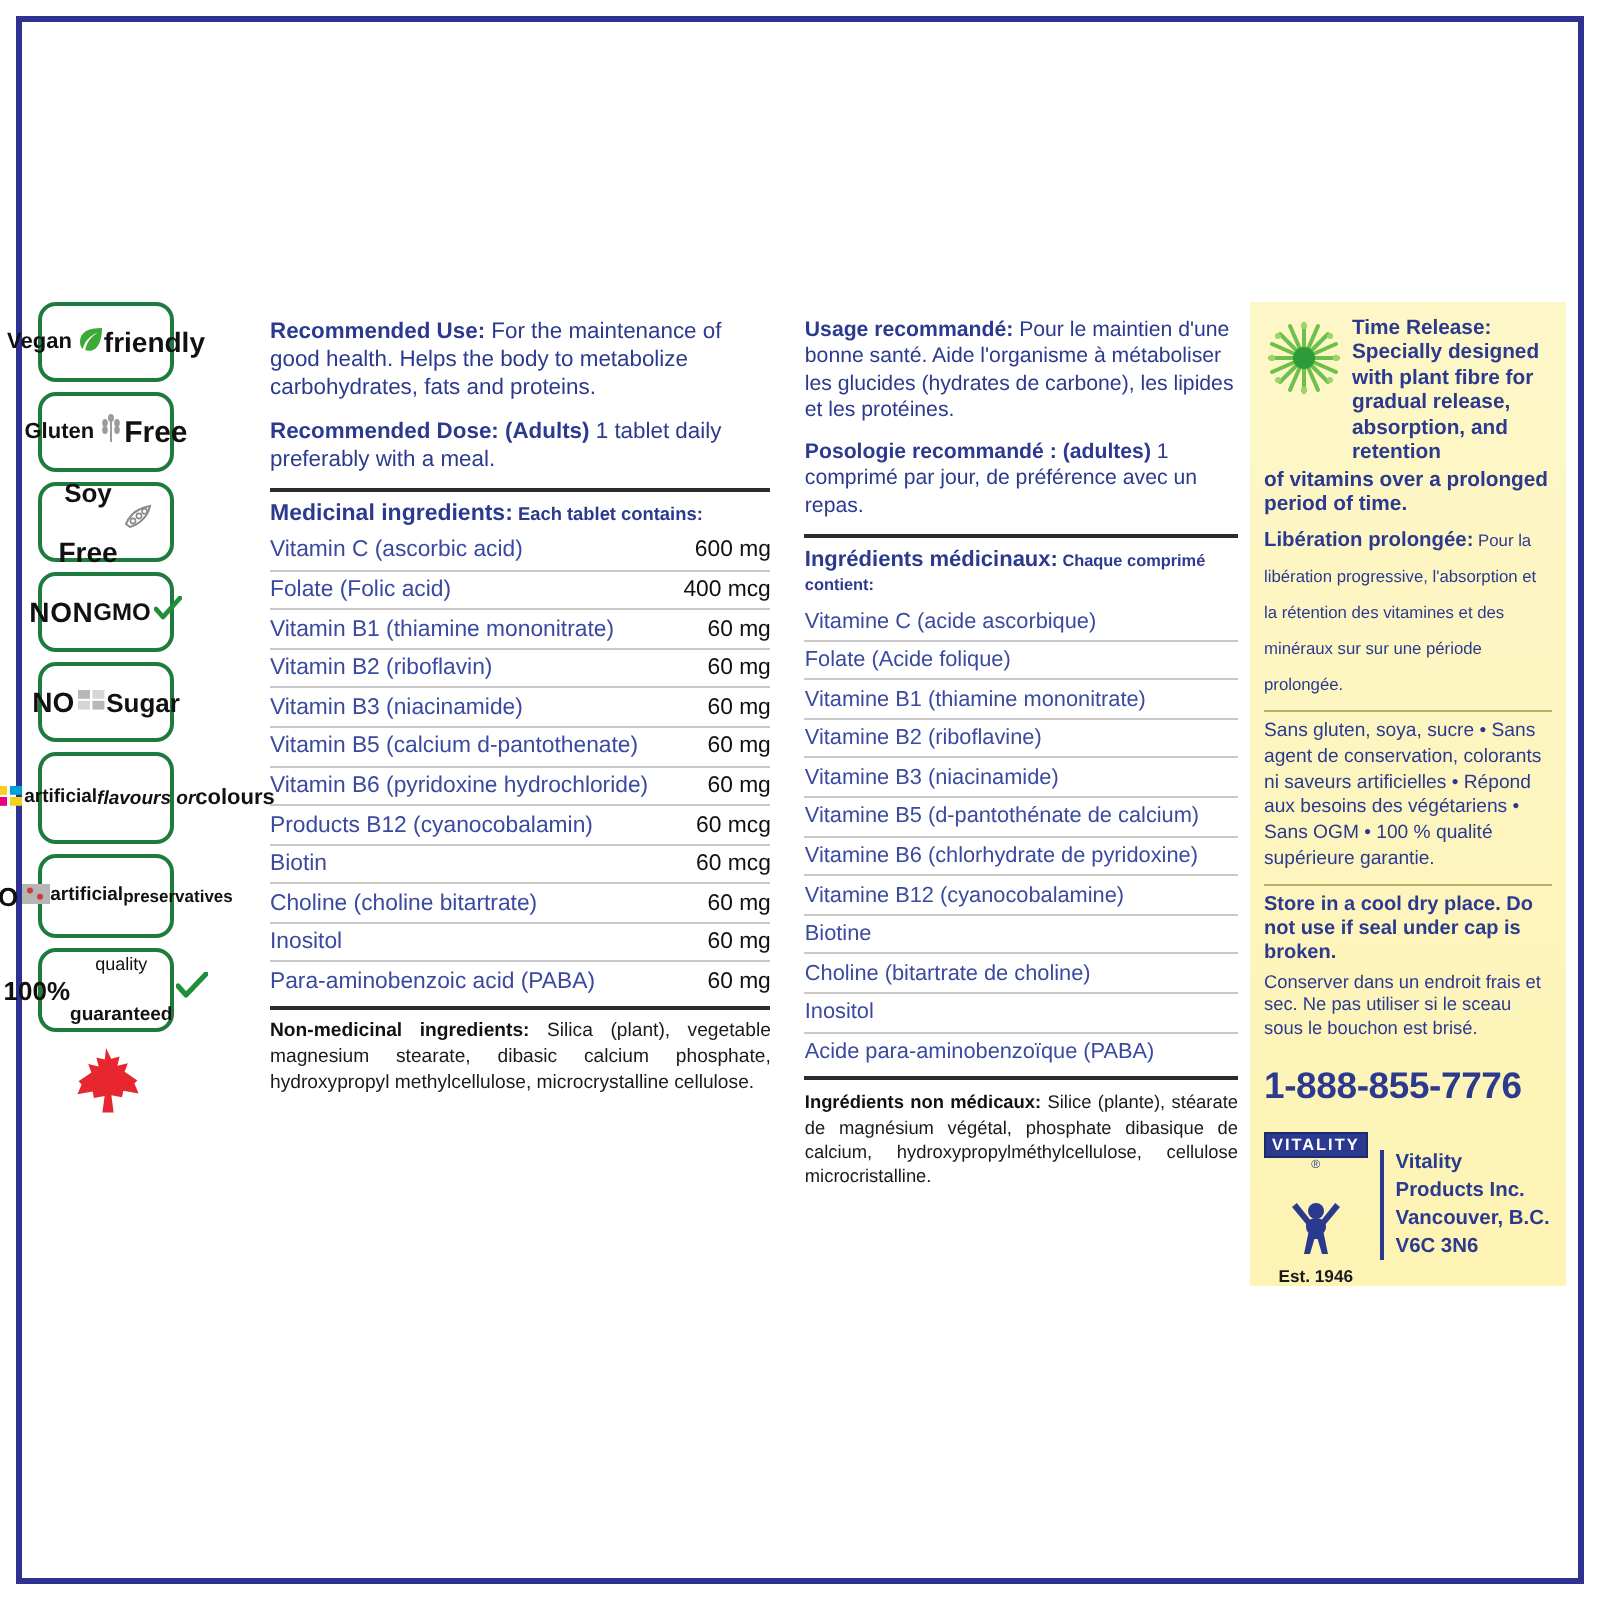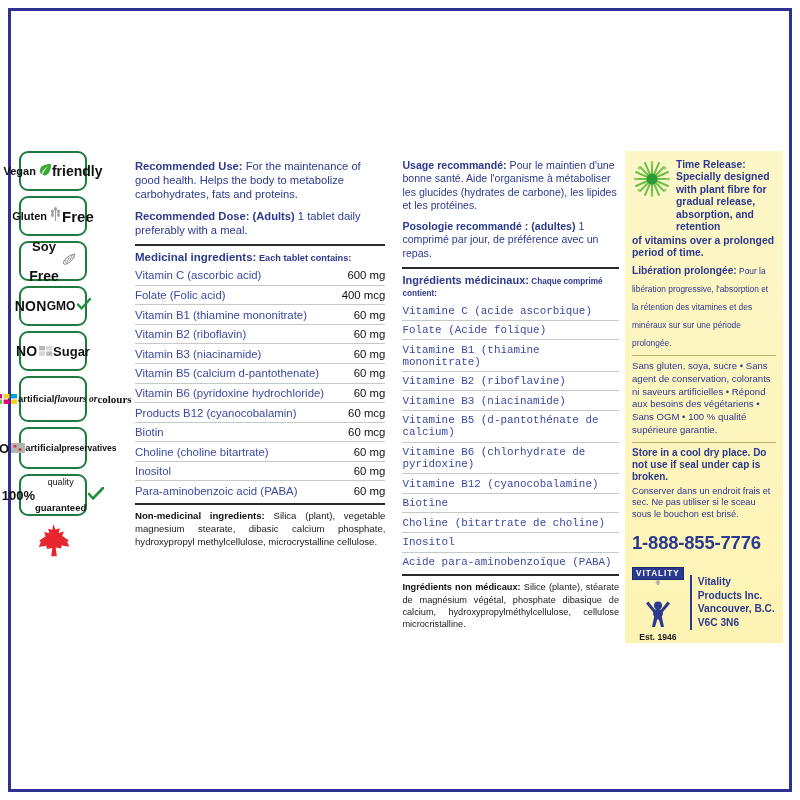--- a/index.html
+++ b/index.html
@@ -47,21 +47,21 @@
   .b-gluten .l2 { font-size: 15px; font-weight: 700; }
   .b-soy .l1 { font-size: 13px; font-weight: 700; }
   .b-soy .l2 { font-size: 14px; font-weight: 700; }
   .b-gmo .l1 { font-size: 14px; font-weight: 800; letter-spacing: .3px; }
   .b-gmo .l2 { font-size: 12px; font-weight: 600; }
   .b-sugar .l1 { font-size: 14px; font-weight: 800; }
   .b-sugar .l2 { font-size: 13px; font-weight: 600; }
   .b-flav { height: 46px; }
   .b-flav .l1 { font-size: 13px; font-weight: 800; }
   .b-flav .l2 { font-size: 9.5px; font-weight: 600; }
-  .b-flav .l3 { font-size: 11px; font-weight: 800; font-family: Liberation Serif, serif; }
+  .b-flav .l3 { font-size: 11px; font-weight: 800; }
   .b-pres { height: 42px; }
   .b-pres .l1 { font-size: 13px; font-weight: 800; }
   .b-pres .l2 { font-size: 9.5px; font-weight: 600; }
   .b-pres .l3 { font-size: 8.5px; font-weight: 600; }
   .b-qual { height: 42px; }
   .b-qual .l1 { font-size: 13px; font-weight: 800; }
   .b-qual .l2 { font-size: 9px; }
   .b-qual .l3 { font-size: 9.5px; font-weight: 700; }
 
   .badge-row { display: flex; align-items: center; justify-content: center; gap: 2px; }
@@ -90,21 +90,21 @@
   .col-fr .tbl-head span.sub { font-size: 8.2px; }
 
   .irow {
     display: flex; justify-content: space-between; align-items: baseline;
     border-bottom: 1px solid #c8c8c8;
     padding: 3.4px 0 3.2px 0;
   }
   .irow:last-child { border-bottom: none; }
   .iname { color: #3a4aa0; font-size: 11.4px; }
   .iamt { color: #111; font-size: 11.4px; white-space: nowrap; padding-left: 6px; }
-  .col-fr .iname { font-size: 10.9px; font-family: Liberation Mono, monospace; }
+  .col-fr .iname { font-size: 10.9px; }
   .col-fr .irow { min-height: 18.6px; }
 
   .nonmed { font-size: 9.6px; line-height: 1.35; color: #1a1a1a; text-align: justify; }
   .nonmed b { color: #111; font-weight: 700; }
   .col-fr .nonmed { font-size: 9.2px; }
 
   
   #panel {
     position: absolute; left: 614px; top: 140px;
     width: 158px; height: 492px;

